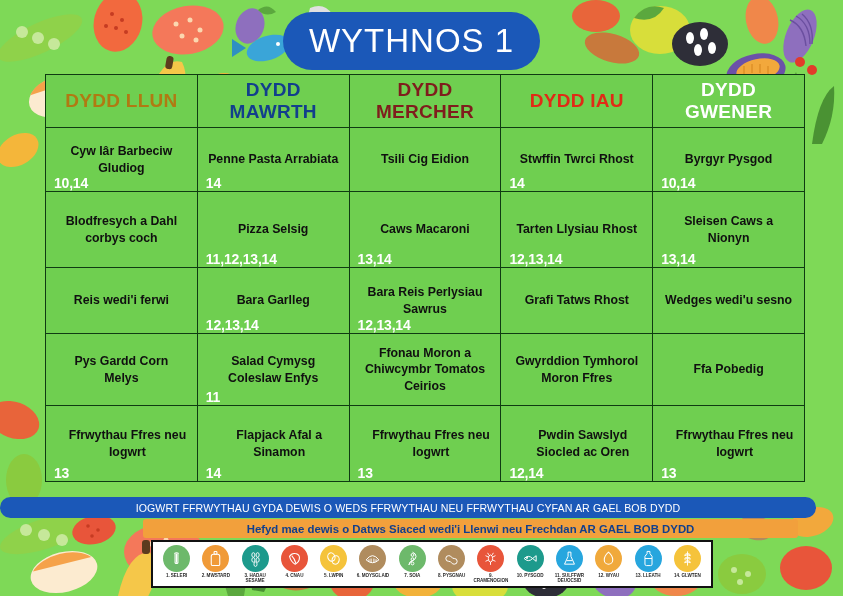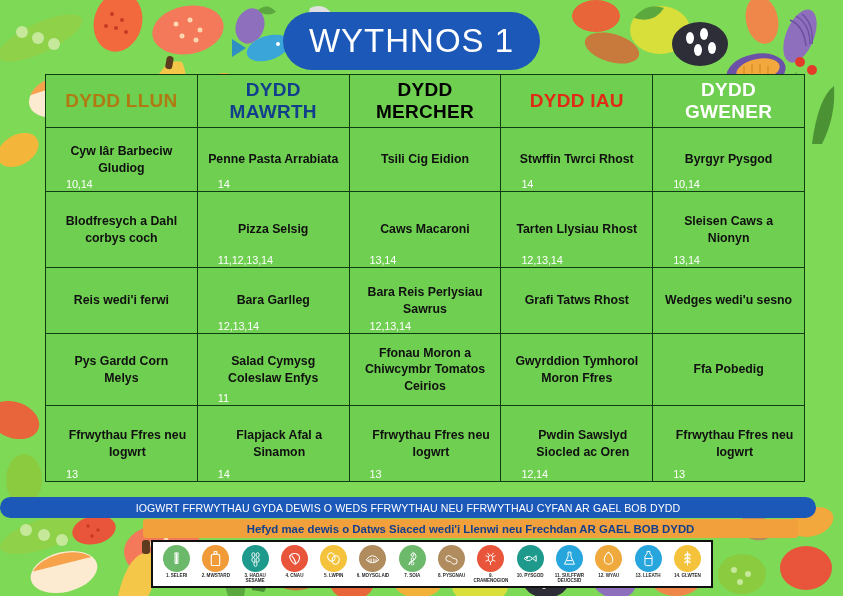--- a/index.html
+++ b/index.html
@@ -49,21 +49,21 @@
     padding: 4px 6px;
   }
   .menu-table th {
     height: 49px;
     font-size: 19px;
     font-weight: bold;
     letter-spacing: .3px;
   }
   .hdr-mon    { color: #B07A12; }
   .hdr-tue    { color: #123F8C; }
-  .hdr-wed    { color: #000000; }
+  .hdr-wed    { color: #7f1d1d; }
   .hdr-thu    { color: #E02B16; }
   .hdr-fri    { color: #FFFFFF; }
 
   .menu-table td { height: 64px; }
   tr.row-2 td { height: 76px; }
   tr.row-3 td { height: 66px; }
   tr.row-4 td { height: 72px; }
   tr.row-5 td { height: 76px; padding-left: 18px; }
 
   .cell-inner {
@@ -74,24 +74,24 @@
     width: 100%;
     text-align: center;
     font-size: 12.3px;
     font-weight: bold;
     color: #101010;
     line-height: 1.32;
     padding: 0 4px;
   }
   .allergen {
     position: absolute;
-    left: 20px;
+    left: 8px;
     bottom: 1px;
-    font-size: 11px;
-    font-weight: normal;
+    font-size: 14px;
+    font-weight: bold;
     color: #ffffff;
     letter-spacing: -.2px;
     line-height: 1;
   }
 
   
   .banner-blue {
     position: absolute;
     left: 0; top: 497px;
     width: 816px; height: 21px;

